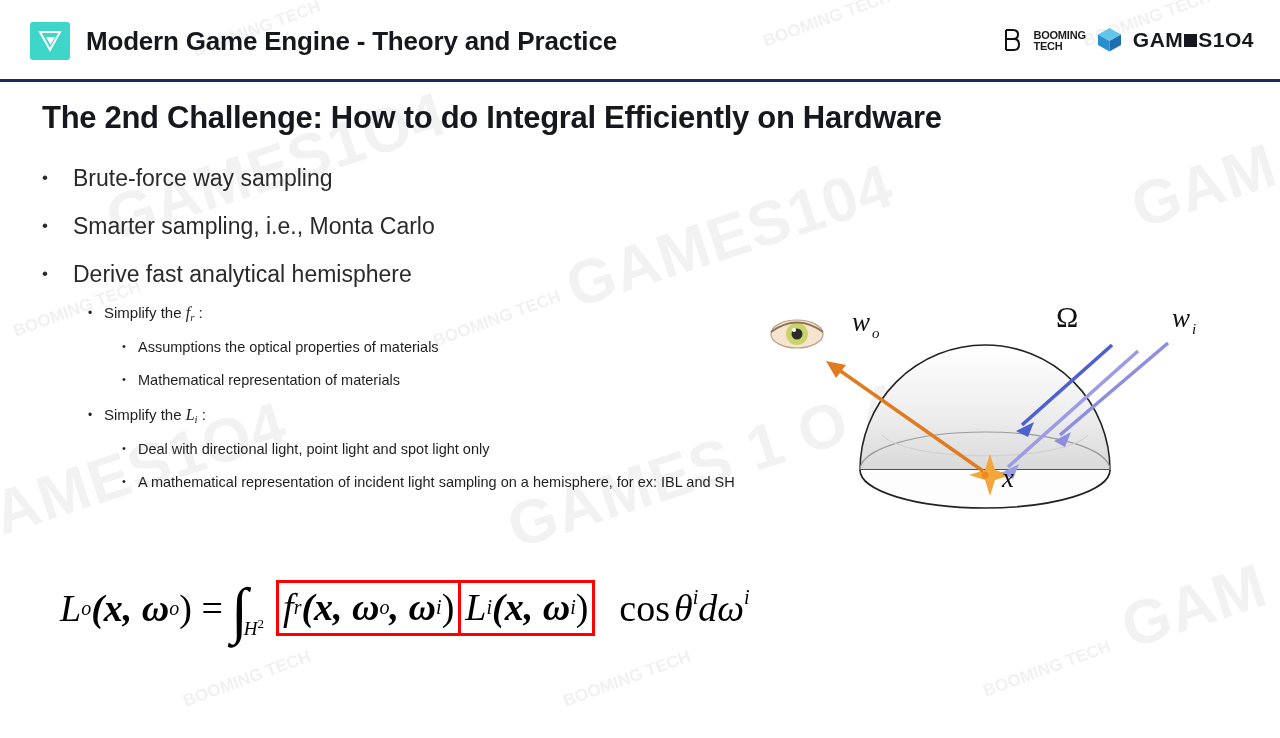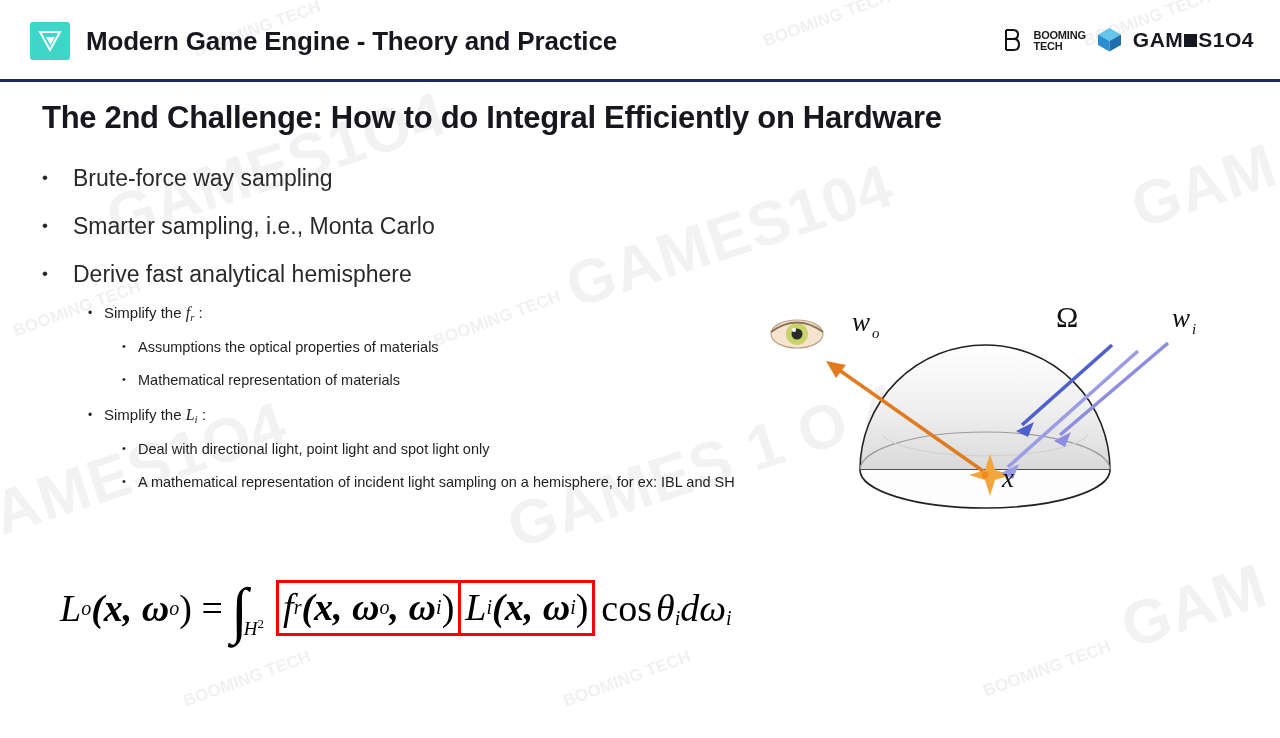--- a/index.html
+++ b/index.html
@@ -374,21 +374,21 @@
     </span>
 
     <span class="boxed">
       <span class="it">L</span>
         <span class="sub-s">i</span>
         <span class="itb">(x, ω</span>
         <span class="sub-s">i</span>
         <span class="rm">)</span>
     </span>
 
-    <span style="margin-left:6px; display:inline-flex; align-items:flex-end;">
+    <span style="margin-left:24px; display:inline-flex; align-items:flex-start;">
       <span class="rm">cos</span>
         <span class="it" style="margin-left:4px;">θ</span>
         <span class="sub-s">i</span>
         <span class="it">dω</span>
         <span class="sub-s">i</span>
     </span>
   </div>
 
 </div>
 

